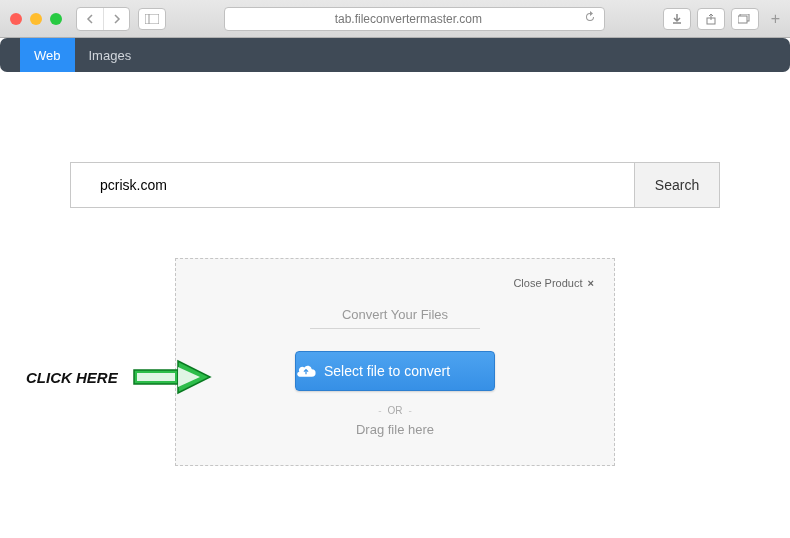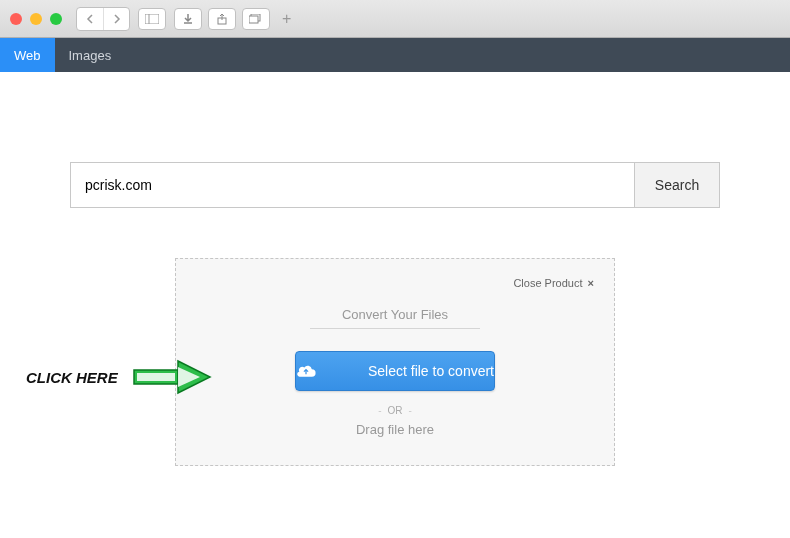--- a/index.html
+++ b/index.html
@@ -48,21 +48,22 @@
     .right-btns { display: flex; gap: 6px; }
     .right-btn { width: 28px; height: 22px; background: #fff; border: 1px solid #c0c0c0; border-radius: 4px; display: flex; align-items: center; justify-content: center; color: #888; font-size: 12px; }
     .plus-tab { color: #999; font-size: 16px; margin-left: 4px; }
 
     
     .page-tabs {
       height: 34px;
       background: #3f4a56;
       display: flex;
       align-items: stretch;
-      padding: 0 0;
+      padding: 0 20px;
+      border-radius: 7px;
     }
     .page-tab {
       padding: 0 14px;
       display: flex;
       align-items: center;
       color: #d0d5db;
       font-size: 13px;
       cursor: pointer;
     }
     .page-tab.active {
@@ -81,21 +82,21 @@
     
     .search-row {
       display: flex;
       margin-top: 50px;
     }
     .search-input {
       flex: 1;
       height: 46px;
       border: 1px solid #c8c8c8;
       border-right: none;
-      padding: 0 14px;
+      padding: 0 29px;
       font-size: 14px;
       outline: none;
     }
     .search-btn {
       width: 86px;
       height: 46px;
       background: #f2f2f2;
       border: 1px solid #c8c8c8;
       font-size: 14px;
       color: #333;
@@ -123,21 +124,21 @@
       color: #999;
       font-size: 13px;
       padding-bottom: 6px;
       border-bottom: 1px solid #d5d5d5;
       width: 170px;
       margin: 0 auto 22px;
     }
     .select-btn {
       display: flex;
       align-items: center;
-      justify-content: space-between;
+      justify-content: flex-start;
       gap: 8px;
       width: 200px;
       height: 40px;
       margin: 0 auto;
       background: linear-gradient(to bottom, #4da3f0, #3690e6);
       border: 1px solid #2d7fd0;
       border-radius: 4px;
       color: #fff;
       font-size: 14px;
       cursor: pointer;
@@ -201,20 +202,28 @@
           <path d="M3 1 L7 5 L3 9" stroke="#999" stroke-width="1.5" fill="none"></path>
         </svg>
     </div>
   </div>
   <div class="sidebar-btn">
     <svg width="14" height="10" viewBox="0 0 14 10">
         <rect x="0" y="0" width="14" height="10" rx="1" fill="none" stroke="#999"></rect>
         <line x1="4" y1="0" x2="4" y2="10" stroke="#999"></line>
       </svg>
   </div>
+  <div class="address-bar">
+    <span class="url">tab.fileconvertermaster.com</span>
+    <span class="reload-icon">
+      <svg width="12" height="12" viewBox="0 0 12 12">
+          <path d="M10 6 A4 4 0 1 1 6 2 L6 0 L9 2.5 L6 5 L6 3 A3 3 0 1 0 9 6" fill="#999"></path>
+        </svg>
+    </span>
+  </div>
   <div class="right-btns">
     <div class="right-btn">
       <svg width="12" height="12" viewBox="0 0 12 12">
           <path d="M6 1 L6 7 M3 5 L6 8 L9 5 M2 10 L10 10" stroke="#888" stroke-width="1.5" fill="none"></path>
         </svg>
     </div>
     <div class="right-btn">
       <svg width="12" height="12" viewBox="0 0 12 12">
           <rect x="2" y="5" width="8" height="6" fill="none" stroke="#888"></rect>
           <path d="M6 7 L6 1 M4 3 L6 1 L8 3" stroke="#888" fill="none"></path>

